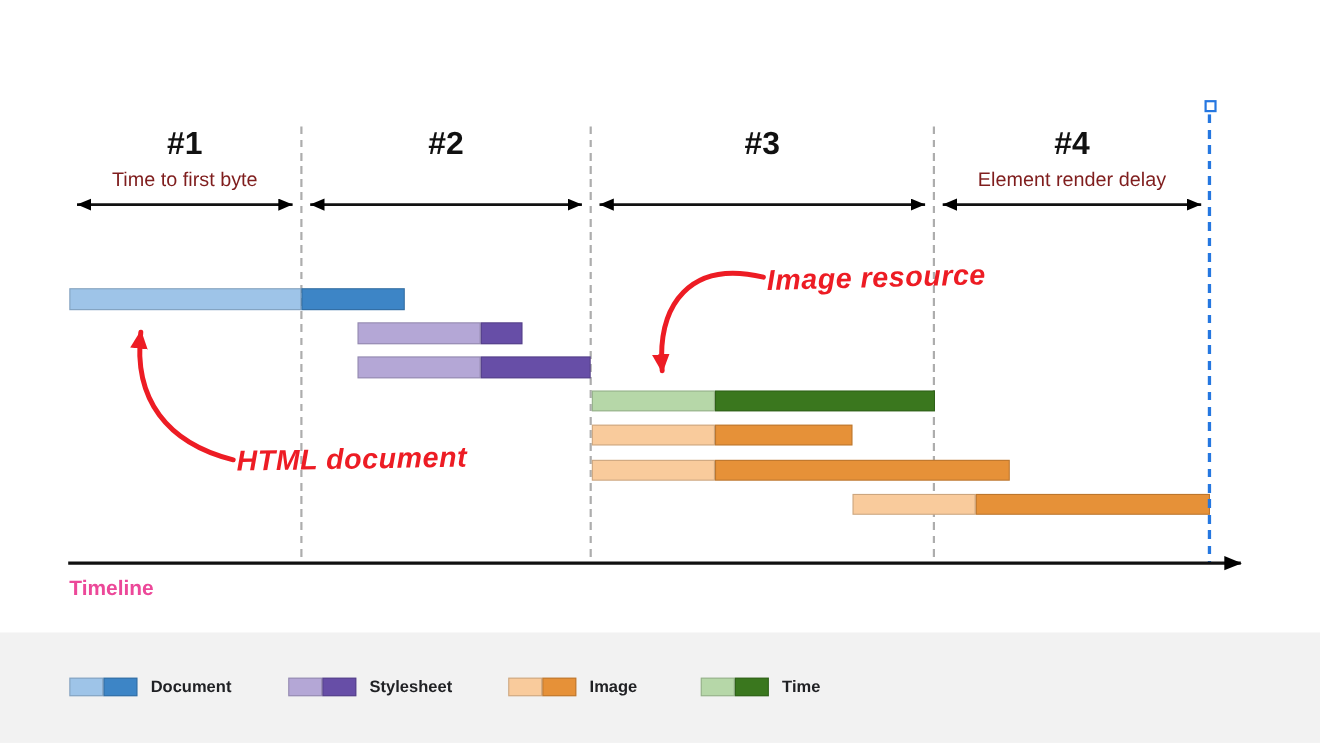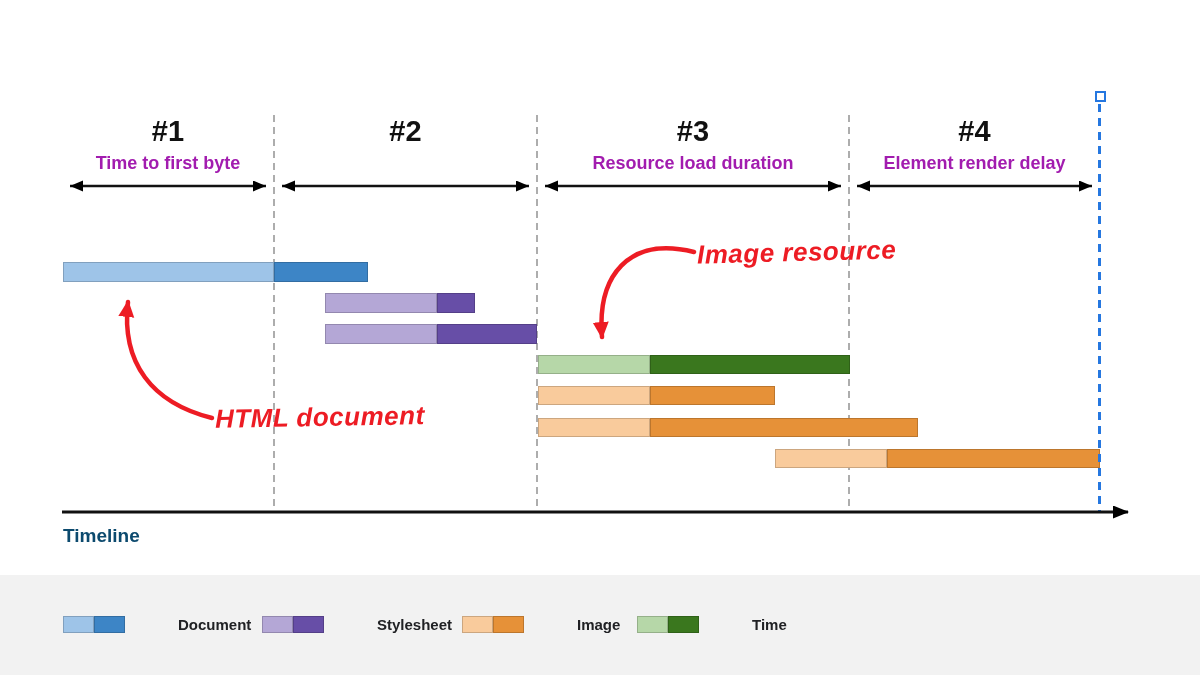--- a/index.html
+++ b/index.html
@@ -20,46 +20,46 @@
     background:#fff;border:2.5px solid #2577e0;
   }
   .lcp-line{
     position:absolute;left:1098px;top:104px;width:3px;height:408px;
     background:repeating-linear-gradient(to bottom,#2577e0 0 8px,transparent 8px 14px);
   }
 
   
   .phase{position:absolute;top:114px;text-align:center;color:#111;}
   .phase-num{font-size:29px;font-weight:700;line-height:34px;}
-  .phase-label{font-size:18px;font-weight:700;margin-top:5px;color:#a21caf;}
+  .phase-label{font-size:18px;font-weight:400;margin-top:5px;color:#7f1d1d;}
   .divider{
     position:absolute;top:115px;width:2px;height:394px;
     background:repeating-linear-gradient(to bottom,#adadad 0 7px,transparent 7px 12px);
   }
 
   
   .bar-seg{position:absolute;box-sizing:border-box;border:1px solid rgba(0,0,0,0.18);}
 
   
   .red-note{
     position:absolute;font-size:26px;font-weight:700;font-style:italic;
     letter-spacing:0.5px;white-space:nowrap;
   }
   .note-image{left:697px;top:237px;transform:rotate(-1.5deg);}
   .note-html{left:215px;top:402px;transform:rotate(-1deg);}
 
   
-  .timeline-label{position:absolute;left:63px;top:525px;font-size:19px;font-weight:700;color:#0c4a6e;}
+  .timeline-label{position:absolute;left:63px;top:525px;font-size:19px;font-weight:700;color:#ec4899;}
 
   
   .legend-band{position:absolute;left:0;top:575px;width:1200px;height:100px;background:#f2f2f2;}
   .legend-item{position:absolute;top:41px;height:18px;}
   .legend-swatch{position:absolute;left:0;top:0;width:62px;height:17px;display:flex;}
   .legend-swatch span{flex:1;box-sizing:border-box;border:1px solid rgba(0,0,0,0.18);}
-  .legend-text{position:absolute;left:74px;top:0;font-size:15px;font-weight:700;color:#202124;line-height:17px;white-space:nowrap;margin-left:41px;}
+  .legend-text{position:absolute;left:74px;top:0;font-size:15px;font-weight:700;color:#202124;line-height:17px;white-space:nowrap;}
 </style>
 </head>
 <body>
 
 <div class="canvas">
 
   <div class="layer" id="dividers">
       <div class="divider" style="left: 273px;"></div>
       <div class="divider" style="left: 536px;"></div>
       <div class="divider" style="left: 848px;"></div>
@@ -68,21 +68,20 @@
   <div class="layer" id="phases">
       <div class="phase" style="left: 62px; width: 212px;">
         <div class="phase-num">#1</div>
         <div class="phase-label">Time to first byte</div>
       </div>
       <div class="phase" style="left: 274px; width: 263px;">
         <div class="phase-num">#2</div>
       </div>
       <div class="phase" style="left: 537px; width: 312px;">
         <div class="phase-num">#3</div>
-        <div class="phase-label">Resource load duration</div>
       </div>
       <div class="phase" style="left: 849px; width: 251px;">
         <div class="phase-num">#4</div>
         <div class="phase-label">Element render delay</div>
       </div>
     </div>
 
   <div class="layer" id="bars">
       <div class="bar-seg" style="left: 63px; width: 211px; top: 262px; height: 20px; background: rgb(158, 196, 232);"></div>
       <div class="bar-seg" style="left: 274px; width: 94px; top: 262px; height: 20px; background: rgb(61, 133, 198);"></div>

